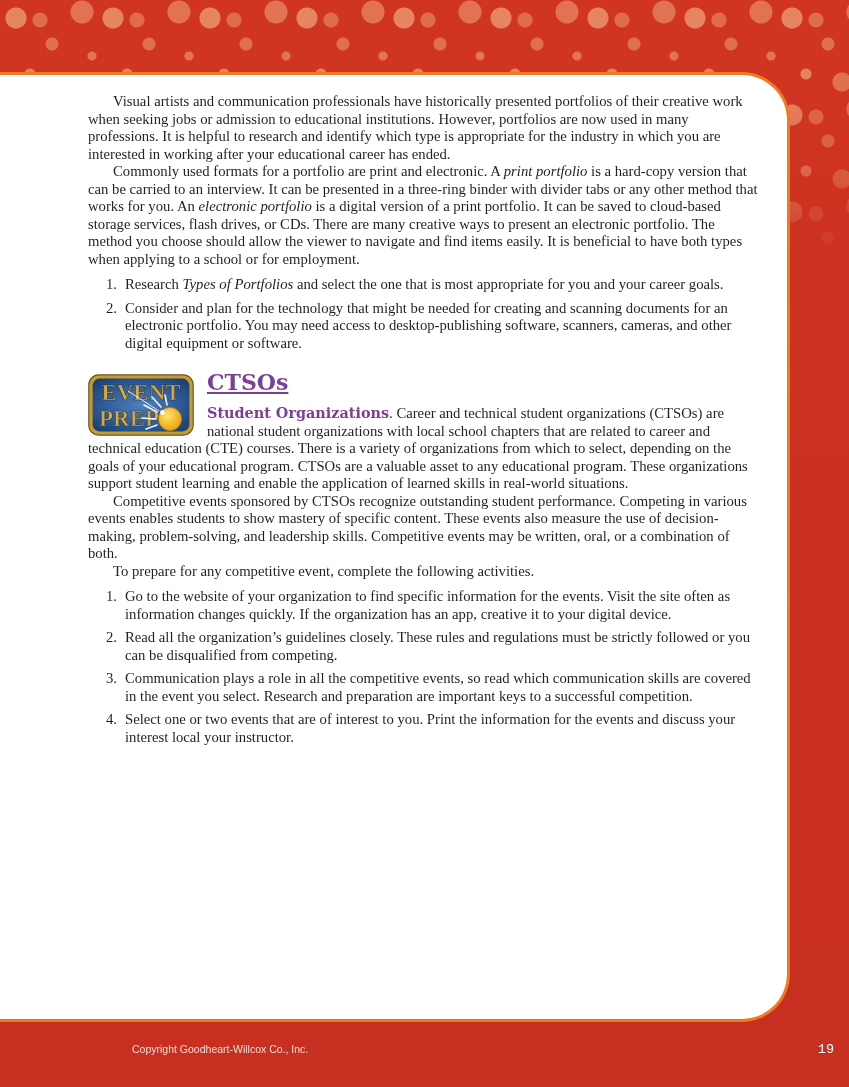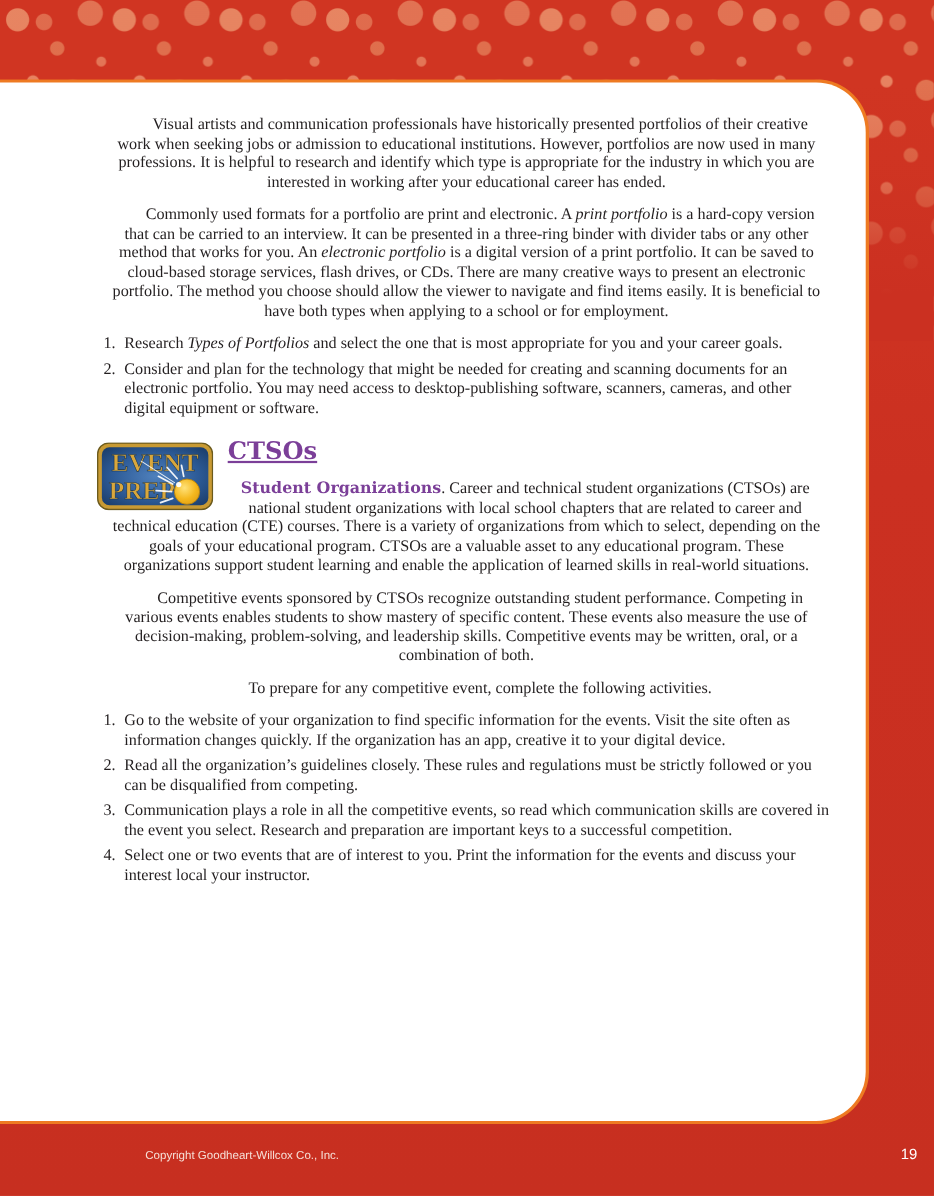--- a/index.html
+++ b/index.html
@@ -48,39 +48,38 @@
     background: #ffffff;
     border: 3px solid #ee7a22;
     border-left: none;
     border-radius: 0 48px 48px 0;
   }
   .content {
     padding: 18px 27px 0 88px;
     color: #231f20;
   }
   p.body {
-    margin: 12px;
+    margin: 0;
     font-size: 14.7px;
     line-height: 17.5px;
     color: #231f20;
-    text-align: center;
   }
   p.indent { text-indent: 25px; }
   ol.steps {
     list-style: none;
     counter-reset: step;
     margin: 8px 0 8px 0;
     padding: 0 0 0 25px;
     font-size: 14.7px;
     line-height: 17.5px;
   }
   ol.steps li {
     counter-increment: step;
     position: relative;
-    margin: 0 0 6px 0;
+    margin: 0 0 6px 12px;
   }
   ol.steps li::before {
     content: counter(step) ".";
     position: absolute;
     left: -19px;
   }
   .event-section { margin-top: 17px; }
   .badge-wrap {
     float: left;
     width: 106px; height: 50px;
@@ -110,21 +109,21 @@
     justify-content: space-between;
     align-items: baseline;
     margin-left: 44px;
   }
   .copyright {
     font-family: "Liberation Sans", sans-serif;
     font-size: 10.5px;
     color: #f6ded6;
   }
   .page-num {
-    font-family: Liberation Sans, sans-serif;
+    font-family: Liberation Mono, monospace;
     font-size: 13.5px;
     color: #ffffff;
   }
   .badge-text {
     font-family: "Liberation Serif", serif;
     font-weight: bold;
     fill: #d9a73c;
     stroke: #12304f;
     stroke-width: 0.5;
   }

